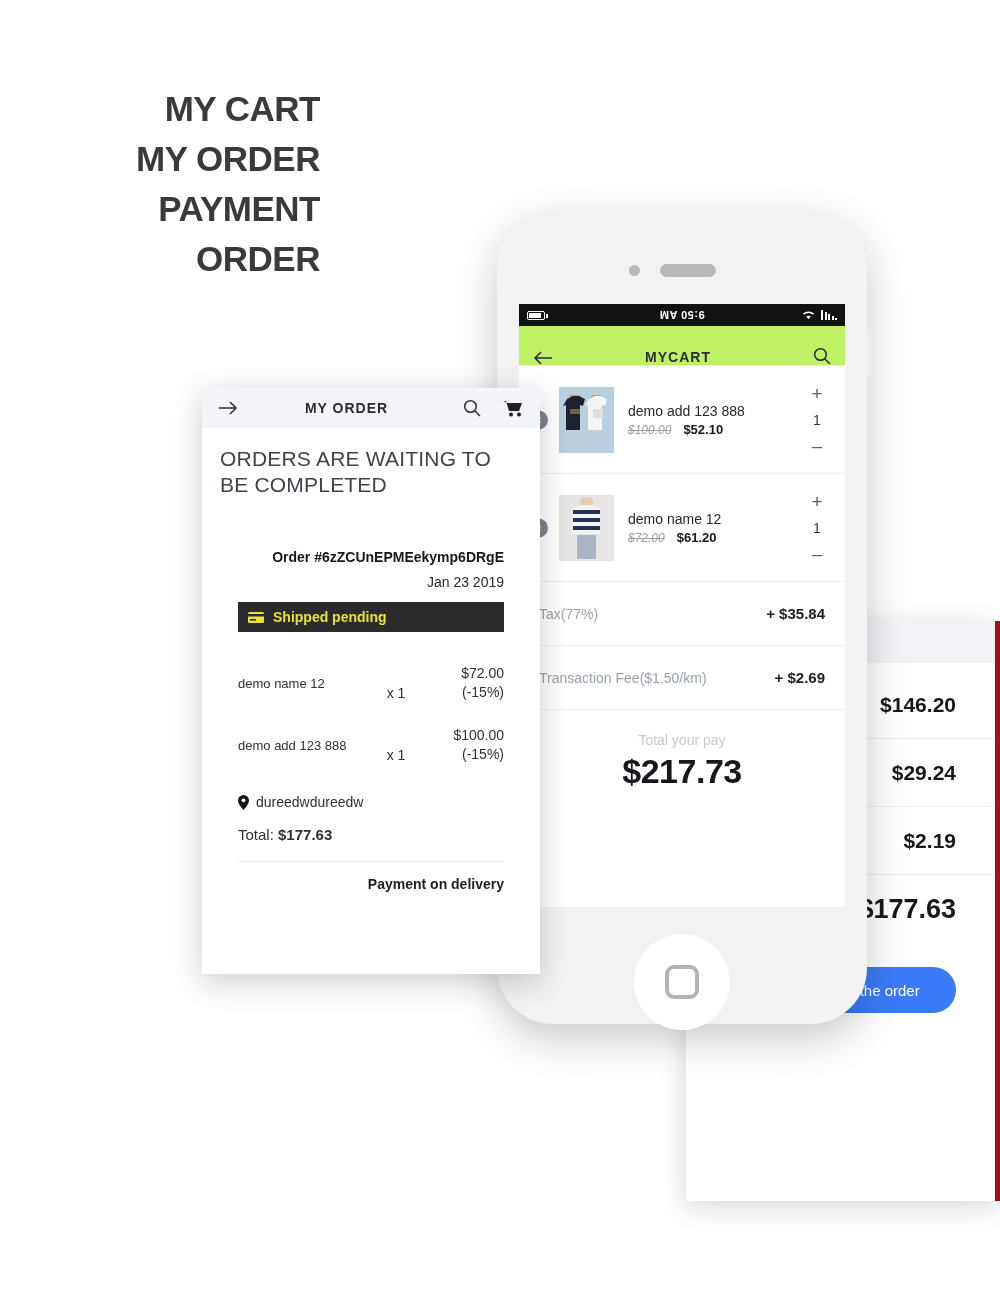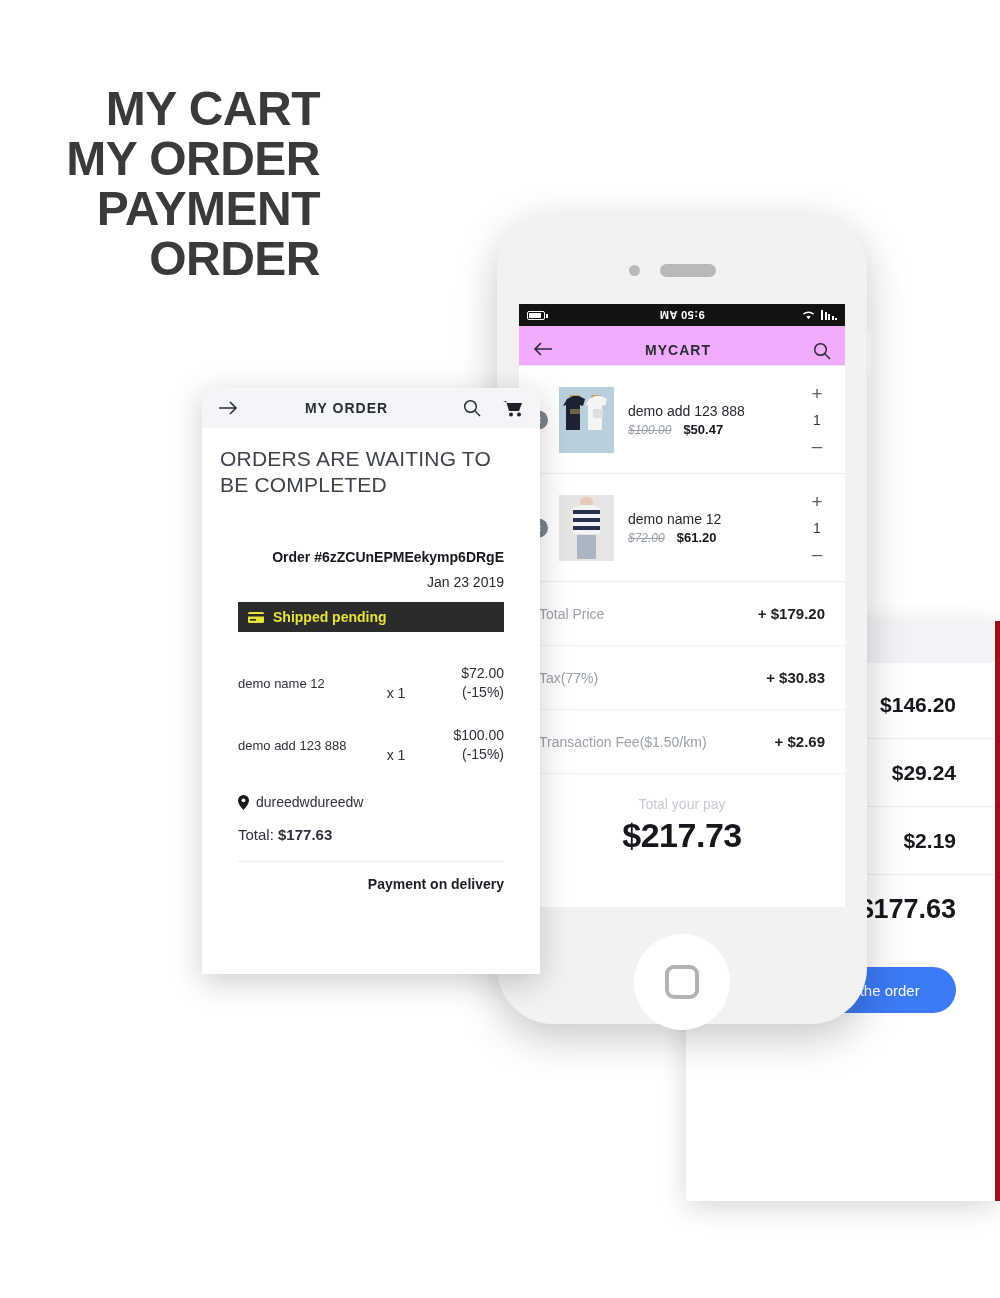--- a/index.html
+++ b/index.html
@@ -8,21 +8,21 @@
     background: #ffffff;
     font-family: "Liberation Sans", sans-serif;
     overflow: hidden;
   }
   #stage { position: relative; width: 1000px; height: 1298px; background: #fff; }
 
   
   .headline {
     position: absolute; left: 40px; top: 84px; width: 280px;
     text-align: right;
-    font-weight: bold; font-size: 48px; line-height: 50px;
+    font-weight: bold; font-size: 35px; line-height: 50px;
     color: #3a3a3a; letter-spacing: -0.5px;
   }
   .headline div { white-space: nowrap; }
 
   
   #payment-panel {
     position: absolute; left: 686px; top: 621px; width: 310px; height: 580px;
     background: #ffffff;
     box-shadow: 0 6px 26px rgba(0,0,0,0.16);
     overflow: hidden;
@@ -100,22 +100,22 @@
     width: 18px; height: 9px; border: 1.5px solid #fff; border-radius: 2px;
     position: relative;
   }
   .bat::after{ content:""; position:absolute; left:1px; top:1px; width:12px; height:5px; background:#fff; }
   .bat::before{ content:""; position:absolute; right:-4px; top:2px; width:2px; height:4px; background:#fff; }
   .bars { display: flex; align-items: flex-end; gap: 1.5px; height: 10px; }
   .bars i { display:block; width:2px; background:#fff; }
 
   
   .cart-header {
-    height: 40px; background: #f0abfc; display: flex; align-items: flex-start;
-    padding: 16px 14px; justify-content: space-between;
+    height: 40px; background: #bef264; display: flex; align-items: flex-end;
+    padding: 0 14px; justify-content: space-between;
     border-bottom: 1px solid #e8e9ec;
   }
   .cart-title {
     font-size: 14px; font-weight: bold; color: #2a2d33; letter-spacing: 1px;
     flex: 1; text-align: center; margin-left: -10px;
   }
 
   
   .cart-item {
     position: relative; display: flex; align-items: center;
@@ -298,21 +298,21 @@
             <rect x="32" y="8" width="11" height="3" rx="1.5" fill="#c9a25e"></rect>
             <path d="M30 12 l6-3 l6 0 l6 3 l-2 7 l-3 -1 l0 25 l-14 0 l0 -25 l-3 1 z" fill="#f4f4f2"></path>
             <rect x="34" y="22" width="10" height="9" fill="#dedede"></rect>
             <rect x="11" y="22" width="10" height="5" fill="#6c6440"></rect>
           </svg>
         </div>
         <div class="ci-info">
           <div class="ci-name">demo add 123 888</div>
           <div class="ci-prices">
             <span class="ci-old">$100.00</span>
-            <span class="ci-new">$50.47</span>
+            <span class="ci-new">$52.10</span>
           </div>
         </div>
         <div class="qty">
           <div class="q-plus">+</div>
           <div class="q-num">1</div>
           <div class="q-minus">–</div>
         </div>
       </div>
 
       <div class="cart-item">
@@ -336,26 +336,22 @@
           </div>
         </div>
         <div class="qty">
           <div class="q-plus">+</div>
           <div class="q-num">1</div>
           <div class="q-minus">–</div>
         </div>
       </div>
 
       <div class="tot-row">
-        <span class="tot-label">Total Price</span>
-        <span class="tot-val">+ $179.20</span>
-      </div>
-      <div class="tot-row">
         <span class="tot-label">Tax(77%)</span>
-        <span class="tot-val">+ $30.83</span>
+        <span class="tot-val">+ $35.84</span>
       </div>
       <div class="tot-row">
         <span class="tot-label">Transaction Fee($1.50/km)</span>
         <span class="tot-val">+ $2.69</span>
       </div>
 
       <div class="grand">
         <div class="grand-label">Total your pay</div>
         <div class="grand-val">$217.73</div>
       </div>

